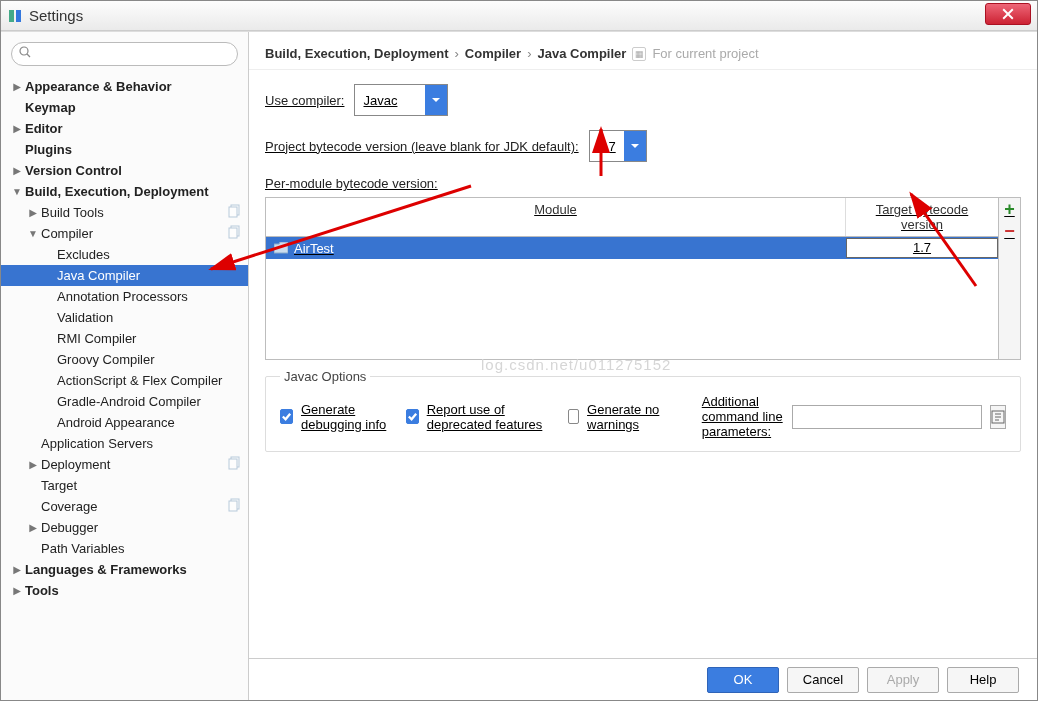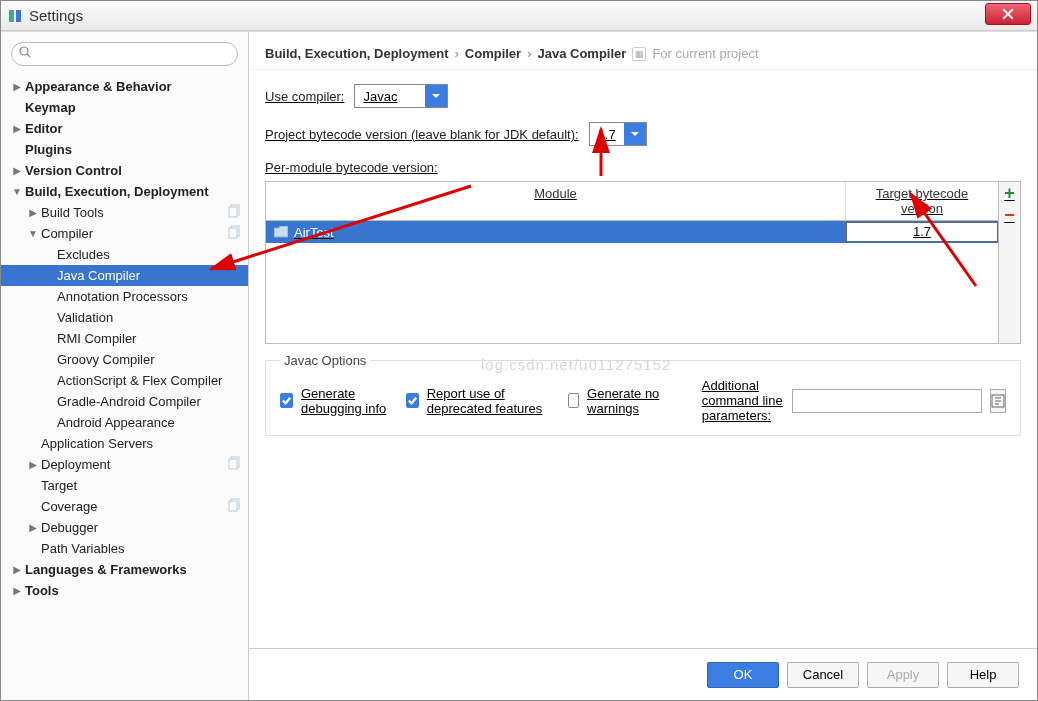--- a/index.html
+++ b/index.html
@@ -28,21 +28,21 @@
 .i2 { padding-left:42px; }
 .main { flex:1; display:flex; flex-direction:column; }
 .breadcrumb { padding:14px 16px 8px 16px; display:flex; align-items:center; gap:6px; border-bottom:1px solid #eee; flex-wrap:wrap;}
 .breadcrumb .crumb { font-weight:bold; color:#333; }
 .breadcrumb .sep { color:#888; }
 .breadcrumb .dim { color:#aaa; font-weight:normal; }
 .proj-badge { display:inline-flex; width:14px; height:14px; border:1px solid #ccc; border-radius:2px; align-items:center; justify-content:center; font-size:9px; color:#aaa; }
 .form { padding:14px 16px; display:flex; flex-direction:column; gap:14px; flex:1;text-decoration:underline; }
 .row { display:flex; align-items:center; gap:10px; }
 .row label { color:#222; }
-.combo { display:flex; align-items:center; border:1px solid #888; height:24px; background:#fff; }
+.combo { display:flex; align-items:center; border:1px solid #888; height:32px; background:#fff; }
 .combo .val { padding:0 8px; min-width:70px; }
 .combo .val.small { min-width:22px; }
 .combo .dd { width:22px; height:100%; background:#3b7de0; display:flex; align-items:center; justify-content:center; }
 .combo .dd svg{ width:10px; height:10px; fill:#fff; }
 .section-lbl { color:#222; }
 .table-wrap { border:1px solid #bdbdbd; position:relative; display:flex;}
 .table { flex:1; }
 .thead { display:flex; background:#fff; border-bottom:1px solid #bdbdbd; }
 .th { padding:4px 8px; text-align:center; color:#333; }
 .th.mod { flex:1; border-right:1px solid #ddd; }
@@ -59,21 +59,21 @@
 .fieldset { border:1px solid #ddd; border-radius:2px; padding:12px 14px; margin-top:2px;}
 .fieldset .legend-lbl { position:relative; top:-20px; background:#fff; padding:0 4px; color:#444; display:inline-block; }
 .fieldset-body { margin-top:-10px; display:flex; gap:12px; }
 .cb-row { display:flex; align-items:center; gap:8px; }
 .cb { width:15px; height:15px; border:1px solid #888; border-radius:2px; display:flex; align-items:center; justify-content:center; background:#fff;}
 .cb.checked { background:#3b7de0; border-color:#3b7de0; }
 .cb.checked svg { width:11px; height:11px; stroke:#fff; stroke-width:2.5; fill:none; }
 .param-row { display:flex; align-items:center; gap:8px; padding-left:18px; }
 .param-input { flex:1; height:24px; border:1px solid #aaa; padding:0 6px; }
 .param-btn { width:24px; height:24px; border:1px solid #aaa; background:#f5f5f5; display:flex; align-items:center; justify-content:center; }
-.footer { height:52px; border-top:1px solid #ccc; display:flex; align-items:center; justify-content:flex-end; gap:8px; padding:0 18px; }
+.footer { height:42px; border-top:1px solid #ccc; display:flex; align-items:center; justify-content:flex-end; gap:8px; padding:0 18px; }
 .btn { height:26px; min-width:72px; border:1px solid #aaa; background:#f6f6f6; border-radius:2px; cursor:pointer; padding:0 12px; }
 .btn.primary { background:#3b7de0; color:#fff; border-color:#2f64b8; }
 .btn.disabled { color:#aaa; }
 .watermark { position:absolute; left:480px; top:355px; color:#d6d6d6; font-size:15px; letter-spacing:1px; pointer-events:none; }
 .arrow-svg { position:absolute; pointer-events:none; }
 </style>
 </head>
 <body>
 
 <div class="window">

